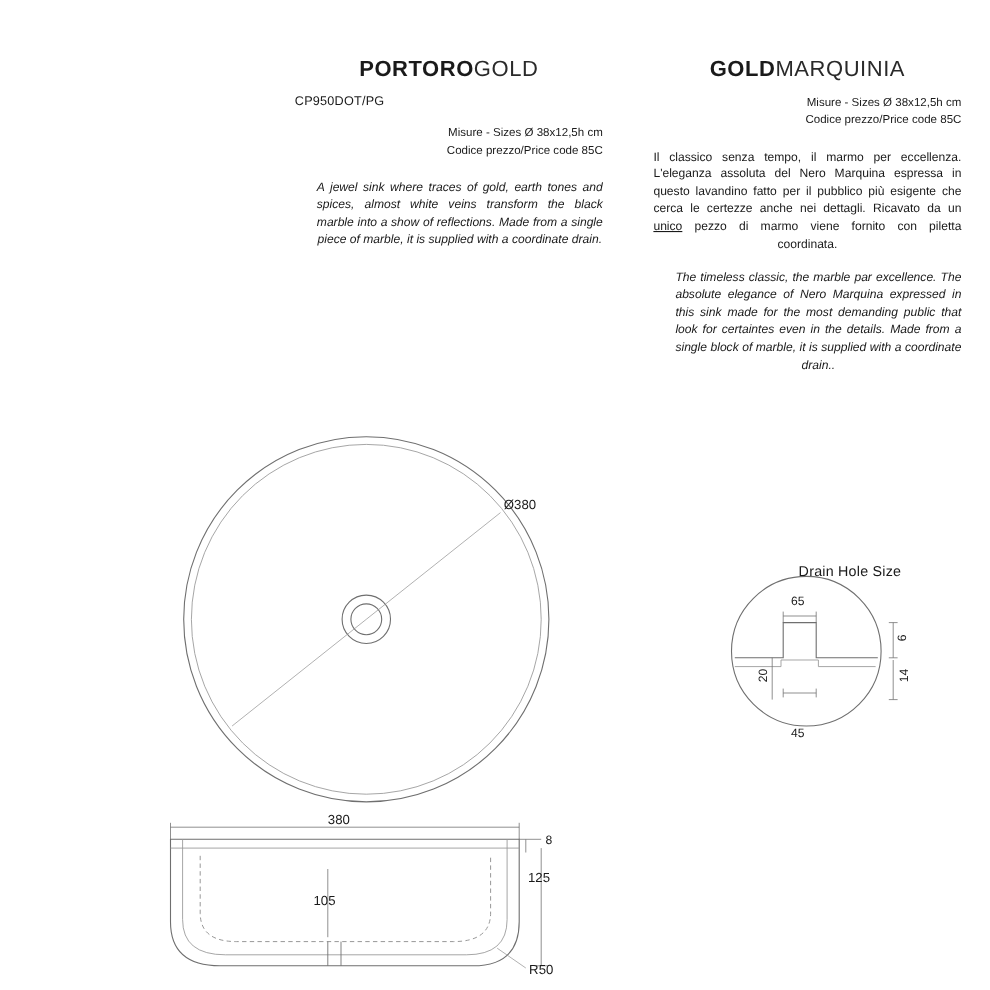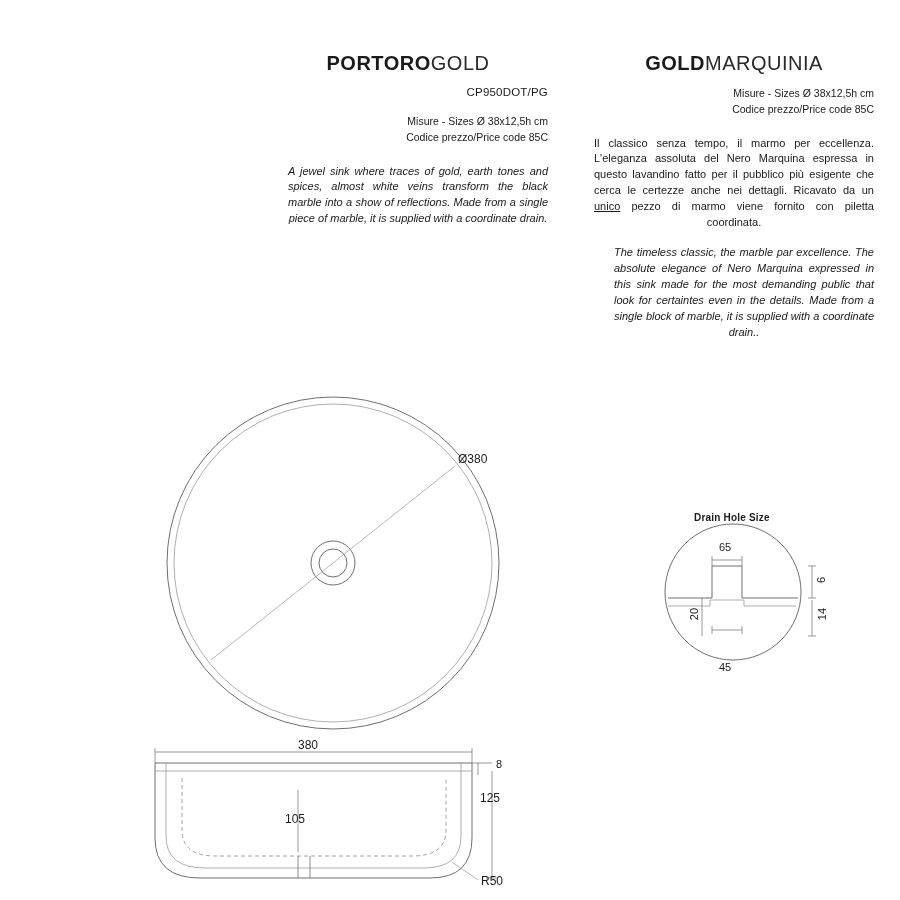--- a/index.html
+++ b/index.html
@@ -35,21 +35,21 @@
     letter-spacing: 0.5px;
     font-weight: 400;
     line-height: 1.1;
     margin: 0 0 12px 0;
     white-space: nowrap;
   }
   .title .bold { font-weight: 700; }
   .title .light { font-weight: 400; color: #2a2a2a; }
 
   .code {
-    text-align: right;
+    text-align: left;
     font-size: 11.5px;
     margin-bottom: 16px;
     letter-spacing: 0.2px;
   }
   .meta {
     text-align: right;
     font-size: 10.5px;
     line-height: 1.5;
     margin-bottom: 18px;
   }
@@ -79,24 +79,25 @@
   }
   .label {
     position: absolute;
     font-size: 12px;
     color: #1a1a1a;
     white-space: nowrap;
   }
   .label-sm { font-size: 11px; }
   .label-drain-title {
     position: absolute;
-    font-size: 10px;
-    font-weight: 700;
+    font-size: 13px;
+    font-weight: 400;
     letter-spacing: 0.2px;
     white-space: nowrap;
+    margin-left: 32px;
   }
   .rot90 {
     transform: rotate(-90deg);
     transform-origin: center center;
   }
 </style>
 </head>
 <body>
 
 <div class="page">

